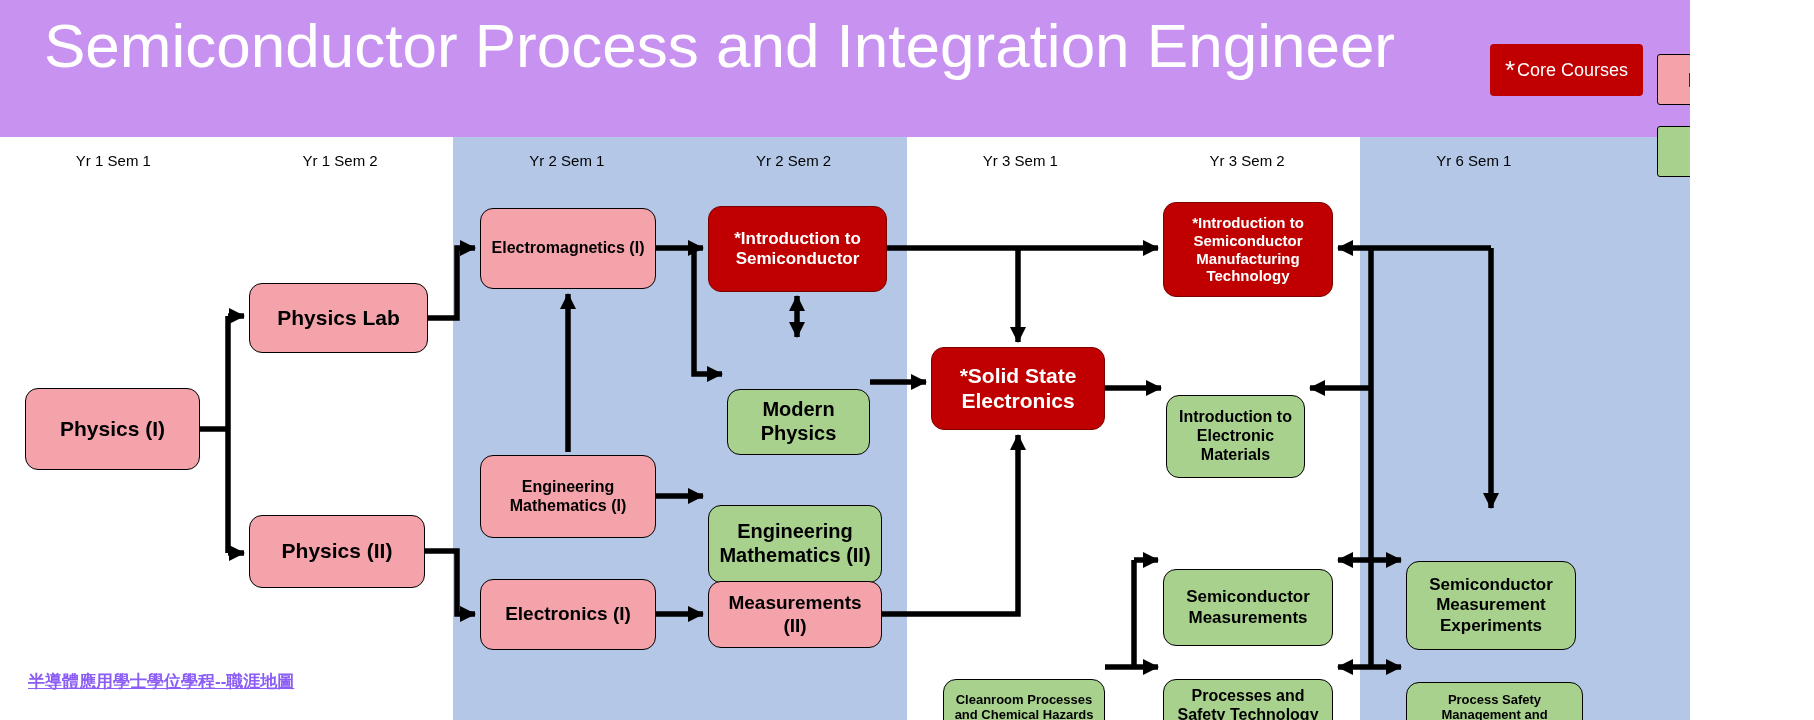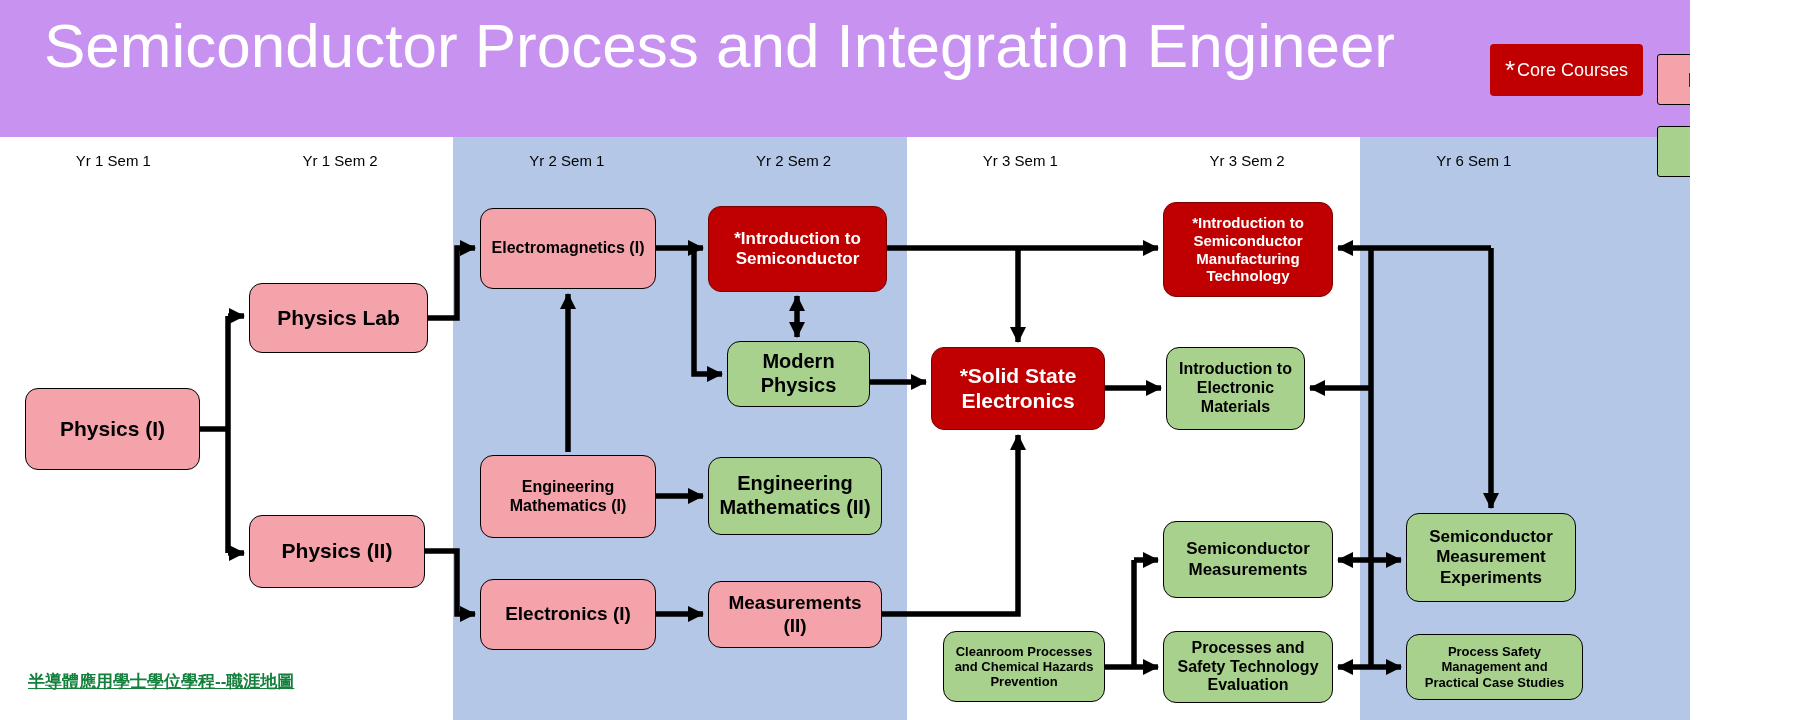--- a/index.html
+++ b/index.html
@@ -22,25 +22,25 @@
   .band-yr4 { left:1360px; width:454px; }
 
   .sem-row { position:absolute; left:0; top:152px; width:1814px; display:flex; z-index:2; }
   .sem { flex:1; text-align:center; font-size:15px; color:#000; }
 
   svg.wires { position:absolute; left:0; top:0; z-index:1; }
 
   .course { position:absolute; z-index:2; display:flex; align-items:center; justify-content:center; text-align:center;
     font-weight:bold; color:#000; line-height:1.18; border:1.7px solid #000; border-radius:13px; padding:3px 6px; }
   .required { background:var(--required-pink,#F5A3AB); }
-  .elective { background:var(--elective-green,#A9D18E); }
+  .elective { background:var(--elective-green,#A9D18E);margin-top:48px; }
   .core { background:var(--core-red,#C00000); color:#ffffff; border-color:#7a0000; }
 
   .footer-caption { position:absolute; left:28px; top:670px; z-index:2; font-size:17px; font-weight:bold;
-    color:#15803d; text-decoration:underline; }
+    color:#8b5cf6; text-decoration:underline; }
 </style>
 </head>
 <body>
 
 <div class="canvas">
 
   <div class="header">
     <div class="title">Semiconductor Process and Integration Engineer</div>
   </div>
 

